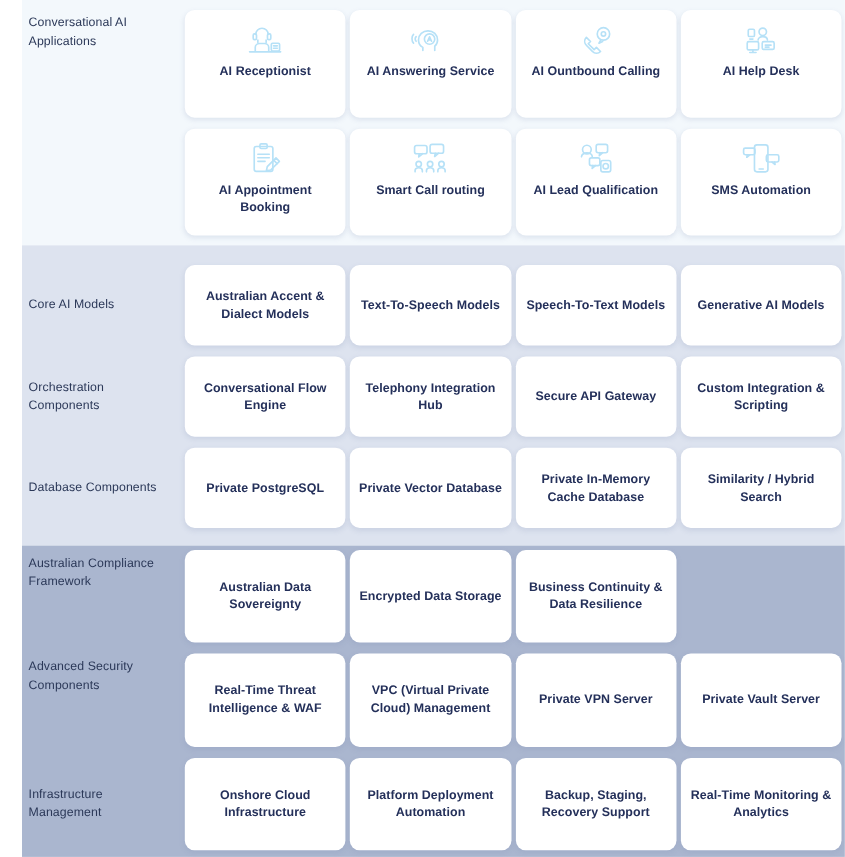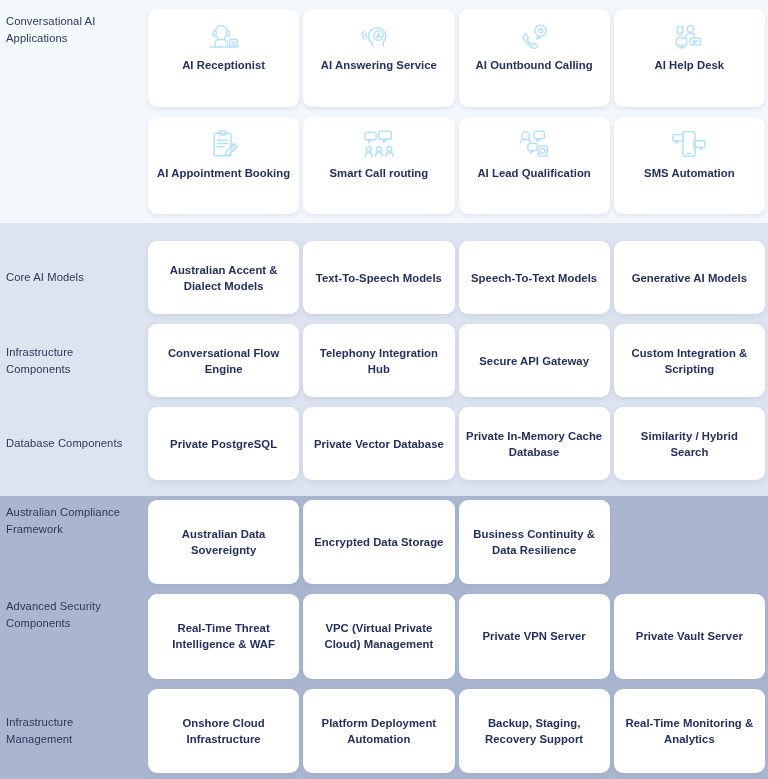--- a/index.html
+++ b/index.html
@@ -20,20 +20,21 @@
     display: flex;
     flex-direction: column;
   }
 
   .band {
     position: relative;
     box-sizing: border-box;
     display: flex;
     flex-direction: column;
     justify-content: center;
+    margin-left: 20px;
   }
   .band.band-apps      { background: #f3f8fc; height: 223px; padding: 9px 0 9px 0; }
   .band.band-core      { background: #dde3ef; height: 273px; padding: 18px 0 16px 0; }
   .band.band-compliance{ background: #aab6cf; height: 283px; padding: 4px 0 6px 0; }
 
   .row {
     display: flex;
     align-items: stretch;
     flex: 1 1 0;
     min-height: 0;
@@ -232,21 +233,21 @@
           </div>
           <div class="card">
             <span class="card-label">Speech-To-Text Models</span>
           </div>
           <div class="card">
             <span class="card-label">Generative AI Models</span>
           </div>
         </div>
       </div>
       <div class="row">
-        <div class="row-label">Infrastructure Components</div>
+        <div class="row-label">Orchestration Components</div>
         <div class="cards">
           <div class="card">
             <span class="card-label">Conversational Flow Engine</span>
           </div>
           <div class="card">
             <span class="card-label">Telephony Integration Hub</span>
           </div>
           <div class="card">
             <span class="card-label">Secure API Gateway</span>
           </div>

